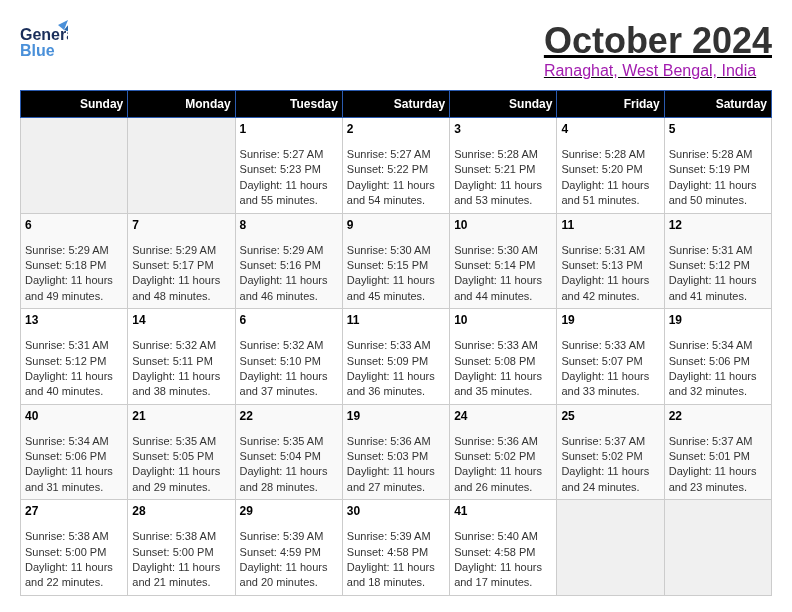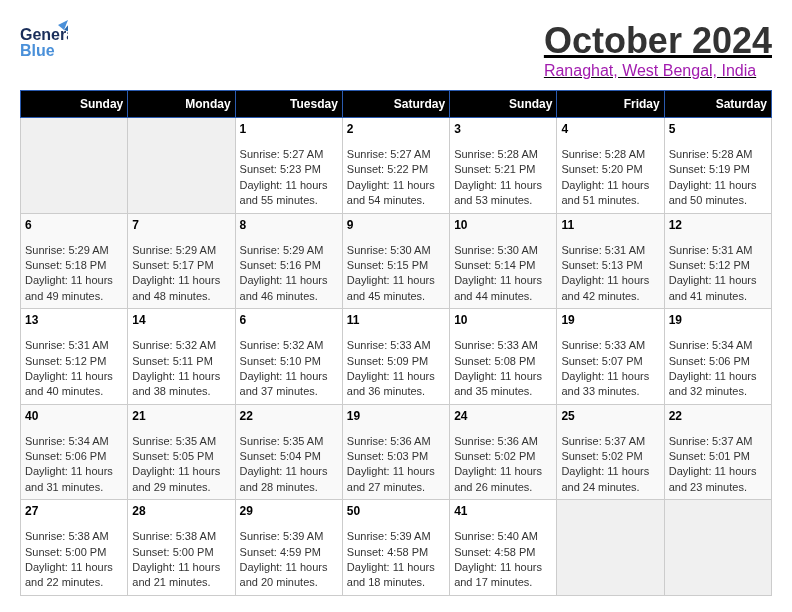--- a/index.html
+++ b/index.html
@@ -229,21 +229,21 @@
         </td>
         <td>
           <span class="day-number">28</span>
           <div class="day-info">Sunrise: 5:38 AM<br>Sunset: 5:00 PM<br>Daylight: 11 hours and 21 minutes.</div>
         </td>
         <td>
           <span class="day-number">29</span>
           <div class="day-info">Sunrise: 5:39 AM<br>Sunset: 4:59 PM<br>Daylight: 11 hours and 20 minutes.</div>
         </td>
         <td>
-          <span class="day-number">50</span>
+          <span class="day-number">30</span>
           <div class="day-info">Sunrise: 5:39 AM<br>Sunset: 4:58 PM<br>Daylight: 11 hours and 18 minutes.</div>
         </td>
         <td>
           <span class="day-number">41</span>
           <div class="day-info">Sunrise: 5:40 AM<br>Sunset: 4:58 PM<br>Daylight: 11 hours and 17 minutes.</div>
         </td>
         <td class="empty-cell"></td>
         <td class="empty-cell"></td>
       </tr>
     </tbody>

